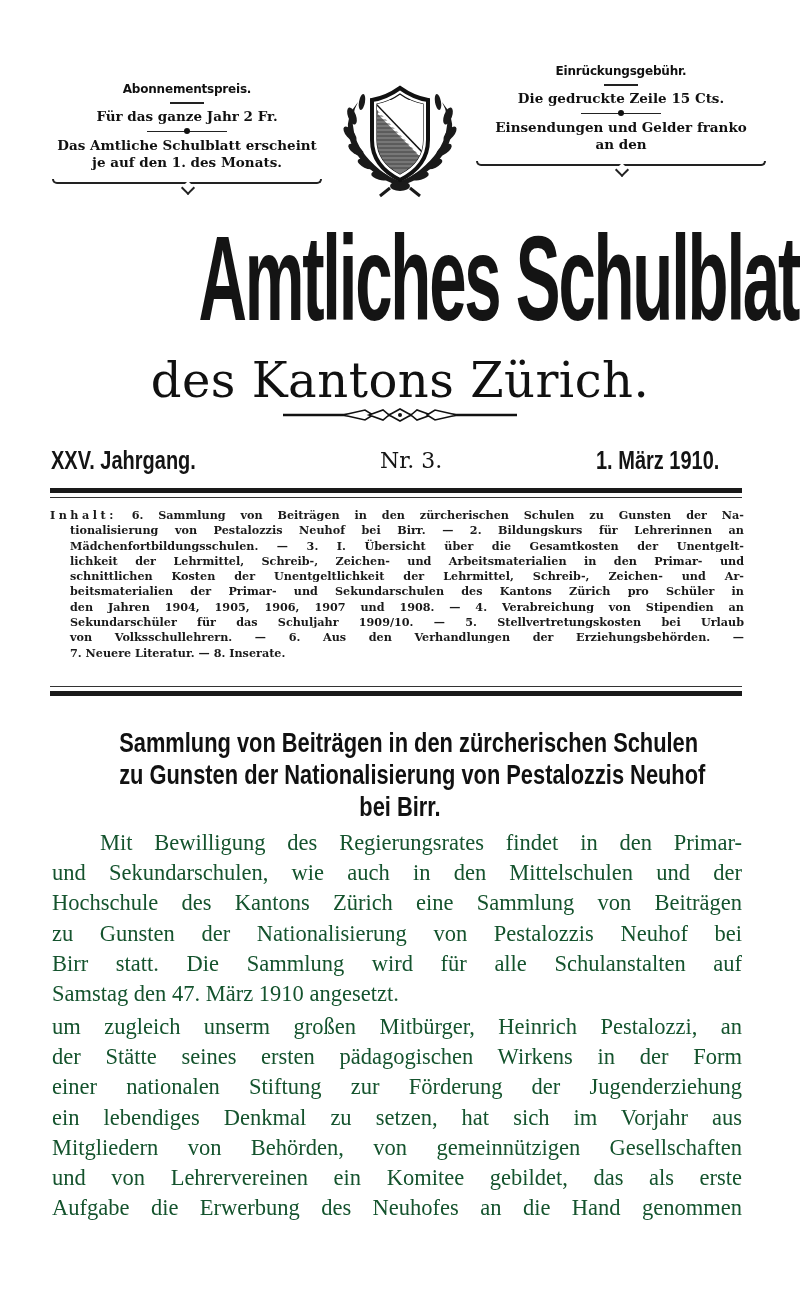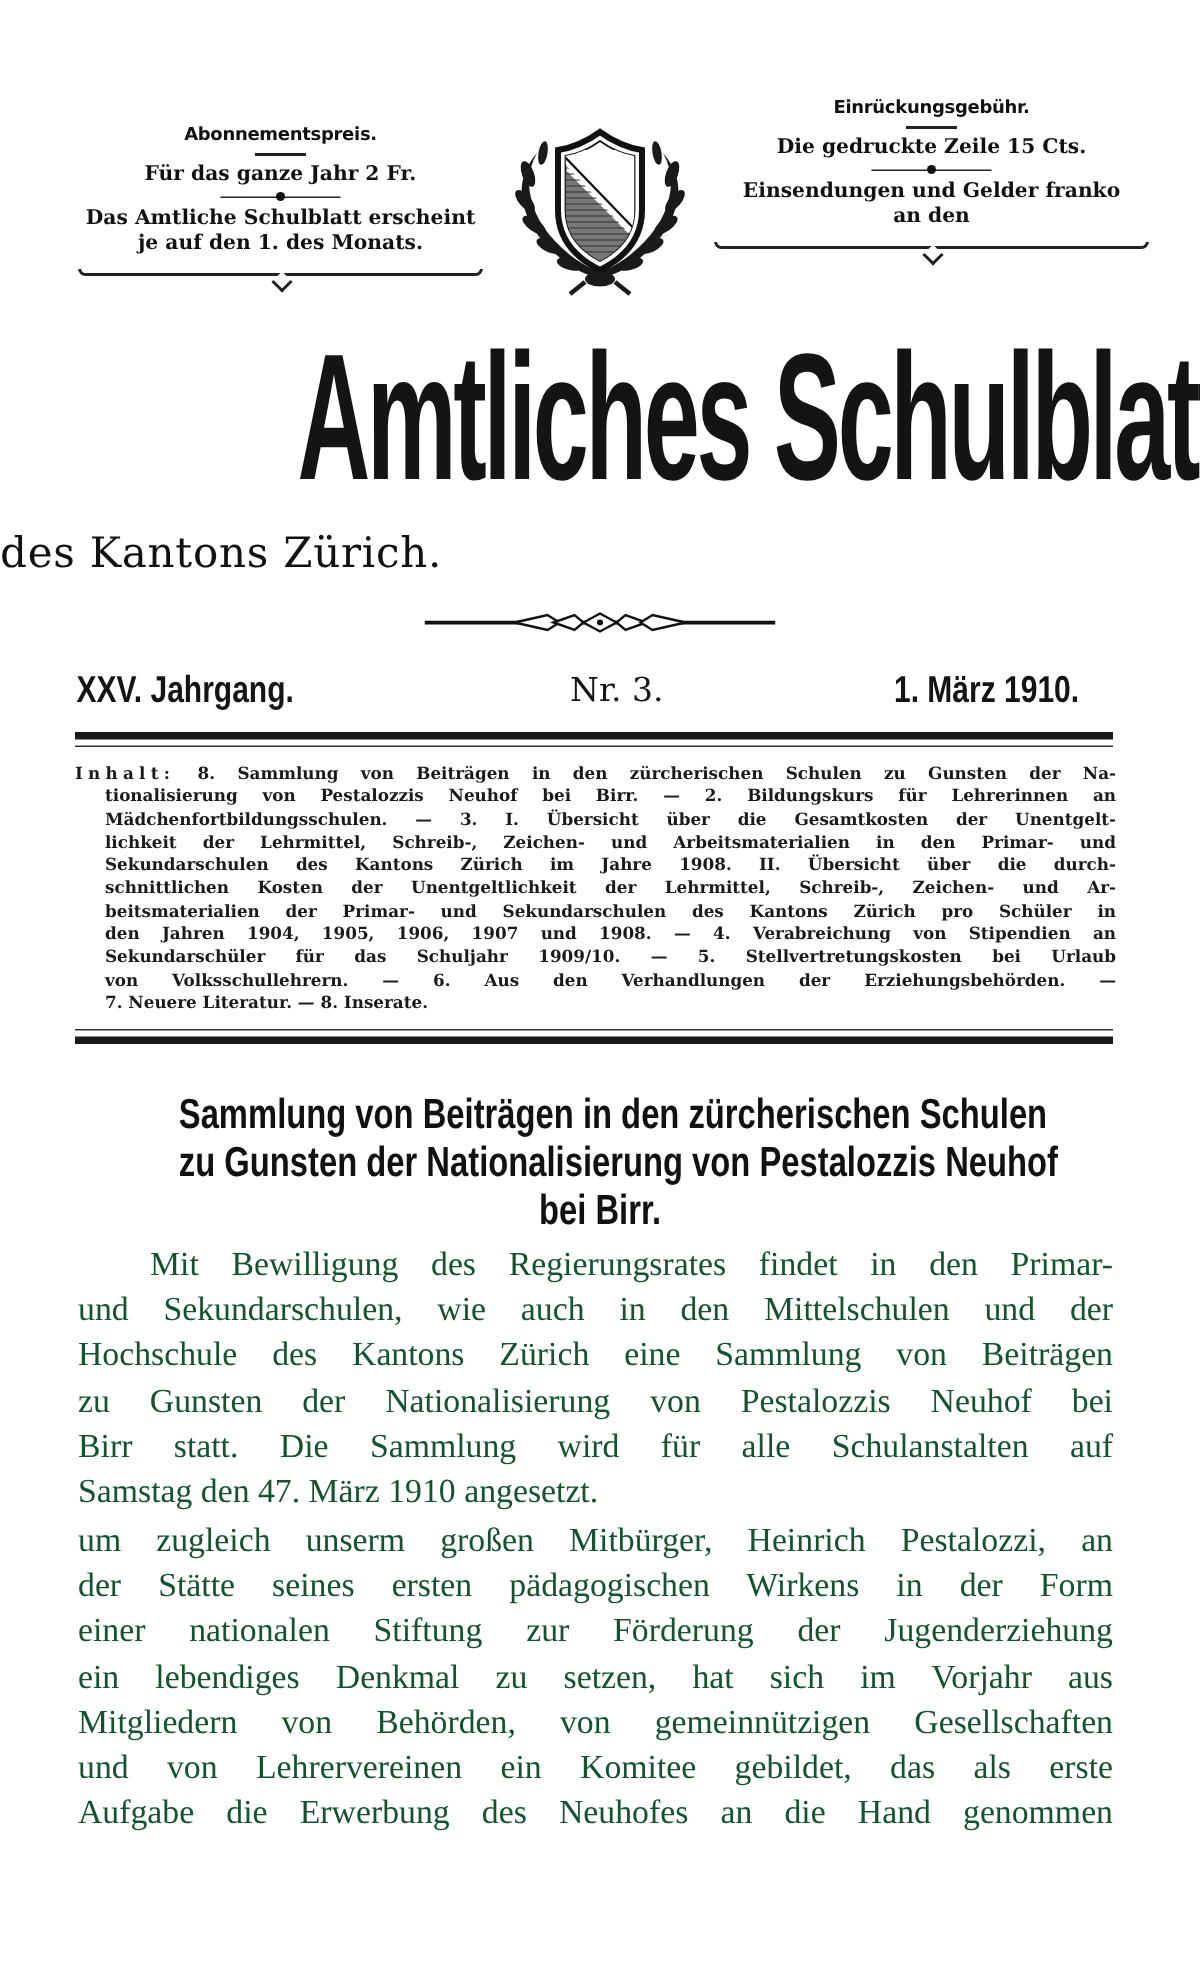--- a/index.html
+++ b/index.html
@@ -26,22 +26,22 @@
   .brace::after { content: ""; position: absolute; left: 50%; margin-left: -4px; top: 6px; width: 8px; height: 8px; border-right: 2px solid #222; border-bottom: 2px solid #222; transform: rotate(45deg); background: #fff; }
 
   
   .crest { left: 338px; top: 82px; width: 124px; height: 118px; }
 
   
   .masthead { left: 40px; top: 218px; width: 720px; text-align: center;
     font-family: "Liberation Sans", sans-serif; font-weight: bold;
     font-size: 120px; line-height: 120px; letter-spacing: -4px;
     transform: scaleX(0.56); transform-origin: center top; white-space: nowrap; }
-  .subtitle { left: 0; top: 352px; width: 800px; 
-    font-family: "DejaVu Serif", serif; font-size: 28px; letter-spacing: 0.5px; color: #111; }
+  .subtitle { left: 0; top: 352px; width: 800px; text-align: center;
+    font-family: "DejaVu Serif", serif; font-size: 48px; letter-spacing: 0.5px; color: #111; }
   .ornament-rule { left: 283px; top: 407px; width: 234px; height: 14px; }
 
   .issue-line { top: 446px; font-family: "Liberation Sans", sans-serif; font-weight: bold; font-size: 25px;
     transform: scaleX(0.8); transform-origin: left top; white-space: nowrap; }
   .issue-vol { left: 51px; }
   .issue-nr { left: 380px; font-family: "DejaVu Serif", serif; font-weight: normal; font-size: 22px; transform: none; top: 448px; }
   .issue-date { left: 596px; }
 
   .thickrule { left: 50px; width: 692px; height: 5px; background: #1a1a1a; }
   .thinrule { left: 50px; width: 692px; height: 1px; background: #333; }
@@ -165,25 +165,24 @@
 </div>
 
 <div class="abs issue-line issue-vol">XXV. Jahrgang.</div>
 <div class="abs issue-line issue-nr">Nr. 3.</div>
 <div class="abs issue-line issue-date">1. März 1910.</div>
 
 <div class="abs thickrule" style="top:488px;"></div>
 <div class="abs thinrule" style="top:497px;"></div>
 
 <div class="abs toc">
-  <span class="line"><span class="toc-label">Inhalt:</span> <span>8. Sammlung von Beiträgen in den zürcherischen Schulen zu Gunsten der Na-</span></span>
+  <span class="line"><span class="toc-label">Inhalt:</span> <span>6. Sammlung von Beiträgen in den zürcherischen Schulen zu Gunsten der Na-</span></span>
   <span class="line indent">tionalisierung von Pestalozzis Neuhof bei Birr. — 2. Bildungskurs für Lehrerinnen an</span>
   <span class="line indent">Mädchenfortbildungsschulen. — 3. I. Übersicht über die Gesamtkosten der Unentgelt-</span>
   <span class="line indent">lichkeit der Lehrmittel, Schreib-, Zeichen- und Arbeitsmaterialien in den Primar- und</span>
-  <span class="line indent">Sekundarschulen des Kantons Zürich im Jahre 1908. II. Übersicht über die durch-</span>
   <span class="line indent">schnittlichen Kosten der Unentgeltlichkeit der Lehrmittel, Schreib-, Zeichen- und Ar-</span>
   <span class="line indent">beitsmaterialien der Primar- und Sekundarschulen des Kantons Zürich pro Schüler in</span>
   <span class="line indent">den Jahren 1904, 1905, 1906, 1907 und 1908. — 4. Verabreichung von Stipendien an</span>
   <span class="line indent">Sekundarschüler für das Schuljahr 1909/10. — 5. Stellvertretungskosten bei Urlaub</span>
   <span class="line indent">von Volksschullehrern. — 6. Aus den Verhandlungen der Erziehungsbehörden. —</span>
   <span class="line indent last">7. Neuere Literatur. — 8. Inserate.</span>
 </div>
 
 <div class="abs thinrule" style="top:686px;"></div>
 <div class="abs thickrule" style="top:691px;"></div>

